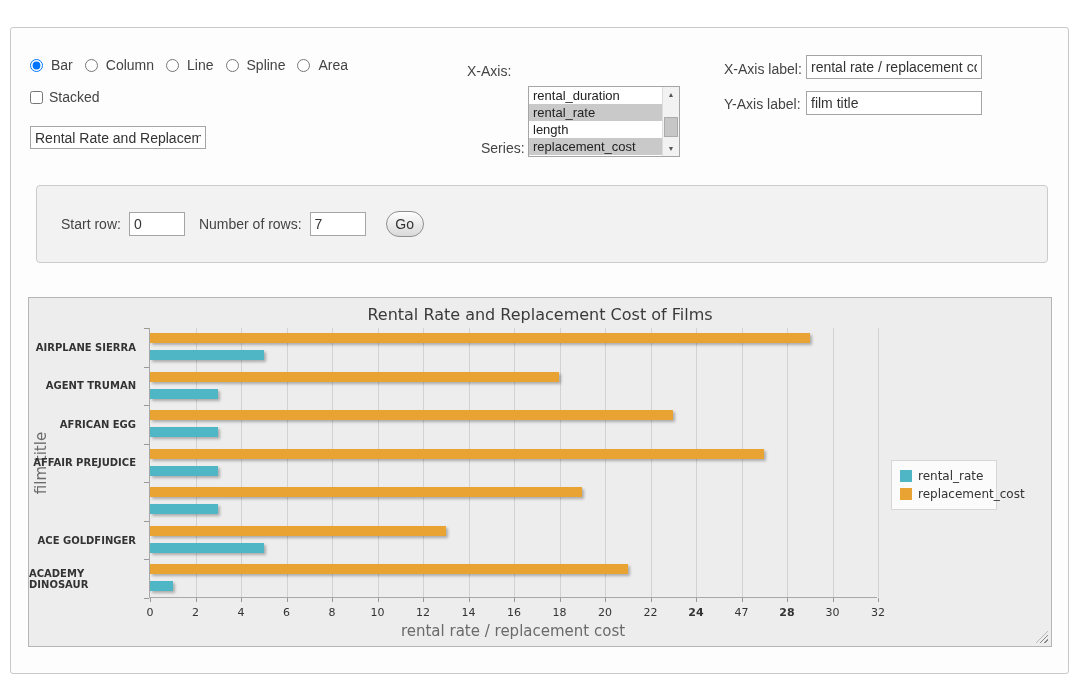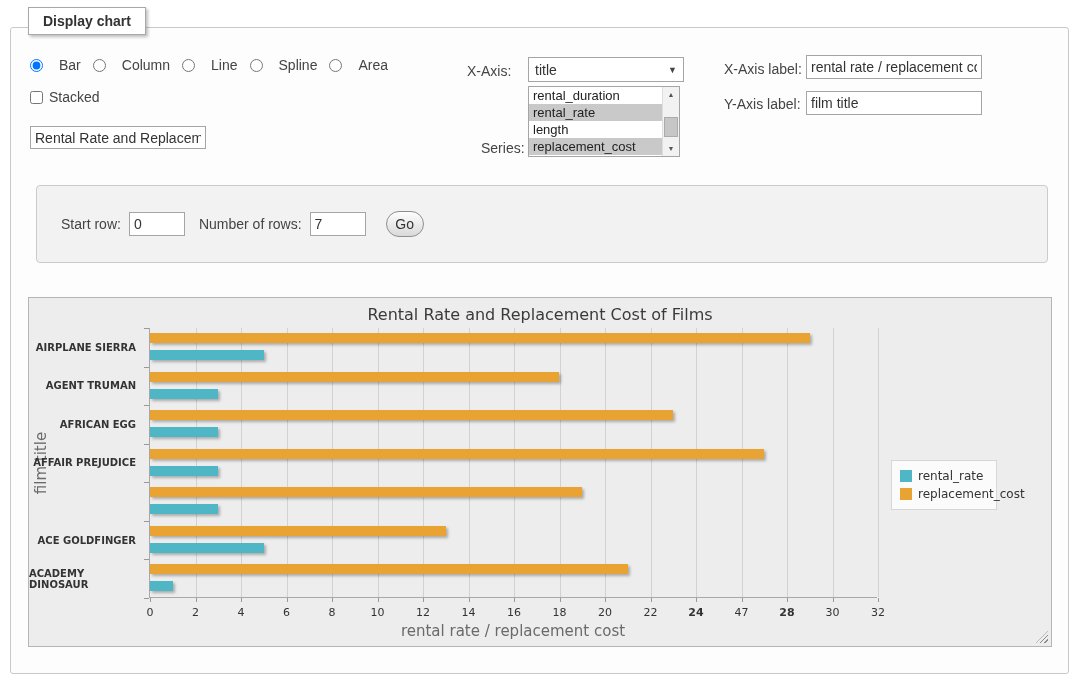--- a/index.html
+++ b/index.html
@@ -10,21 +10,21 @@
   .frame { position: absolute; left: 10px; top: 27px; width: 1059px; height: 647px;
            border: 1px solid #c9c9c9; border-radius: 3px; background: #fdfdfd; }
   .frame-legend { position: absolute; left: 28px; top: 7px; padding: 5px 14px; background: #fff;
                   border: 1px solid #a8a8a8; box-shadow: 2px 2px 3px rgba(0,0,0,0.25);
                   font-size: 14px; font-weight: bold; color: #333; z-index: 5; }
 
   label, .lbl { font-size: 14px; color: #444; }
 
   
   .type-row { position: absolute; left: 30px; top: 57px; display: flex; align-items: center; gap: 4px; }
-  .type-row .opt { display: flex; align-items: center; gap: 16px; margin-right: 8px; }
+  .type-row .opt { display: flex; align-items: center; gap: 8px; margin-right: 8px; }
   .stacked-row { position: absolute; left: 30px; top: 89px; display: flex; align-items: center; gap: 6px; }
 
   input[type="text"] { font-family: "Liberation Sans", sans-serif; font-size: 14px; color: #333;
                        border: 1px solid #a5a5a5; padding: 2px 4px; background: #fff; }
   .title-input { position: absolute; left: 30px; top: 126px; width: 176px; height: 23px; }
 
   .xaxis-label  { position: absolute; left: 467px; top: 63px; text-align: center; }
   .fake-select { position: absolute; left: 528px; top: 57px; width: 156px; height: 25px; background: #fff;
                  border: 1px solid #a5a5a5; font-size: 14px; color: #333; display: flex; align-items: center;
                  padding: 0 6px; }
@@ -86,21 +86,20 @@
   .legend-swatch { width: 12px; height: 12px; flex: 0 0 12px; }
   .resize-handle { position: absolute; right: 3px; bottom: 3px; width: 12px; height: 12px;
                    background: repeating-linear-gradient(135deg, transparent 0 2px, #8a8a8a 2px 3px);
                    clip-path: polygon(100% 0, 100% 100%, 0 100%); cursor: se-resize; }
 </style>
 </head>
 <body>
 
 <div class="page">
   <div class="frame"></div>
-  <div class="frame-legend">Display chart</div>
 
   <div class="type-row">
     <span class="opt">
         <input type="radio" name="ctype" checked="" style="">
       <span class="lbl">Bar</span>
       </span>
     <span class="opt">
         <input type="radio" name="ctype" style="">
       <span class="lbl">Column</span>
       </span>
@@ -119,24 +118,20 @@
   </div>
 
   <div class="stacked-row">
     <input type="checkbox" style="">
     <span class="lbl">Stacked</span>
   </div>
 
   <input type="text" class="title-input" value="Rental Rate and Replacement Cost of Films" style="">
 
   <span class="lbl xaxis-label">X-Axis:</span>
-  <div class="fake-select">
-    <span>title</span>
-    <span class="arrow">▼</span>
-  </div>
 
   <span class="lbl series-label">Series:</span>
   <div class="series-list">
     <div class="series-option">rental_duration</div>
     <div class="series-option selected">rental_rate</div>
     <div class="series-option">length</div>
     <div class="series-option selected">replacement_cost</div>
     <div class="series-scrollbar">
       <div class="scroll-btn up">▲</div>
       <div class="scroll-thumb"></div>

